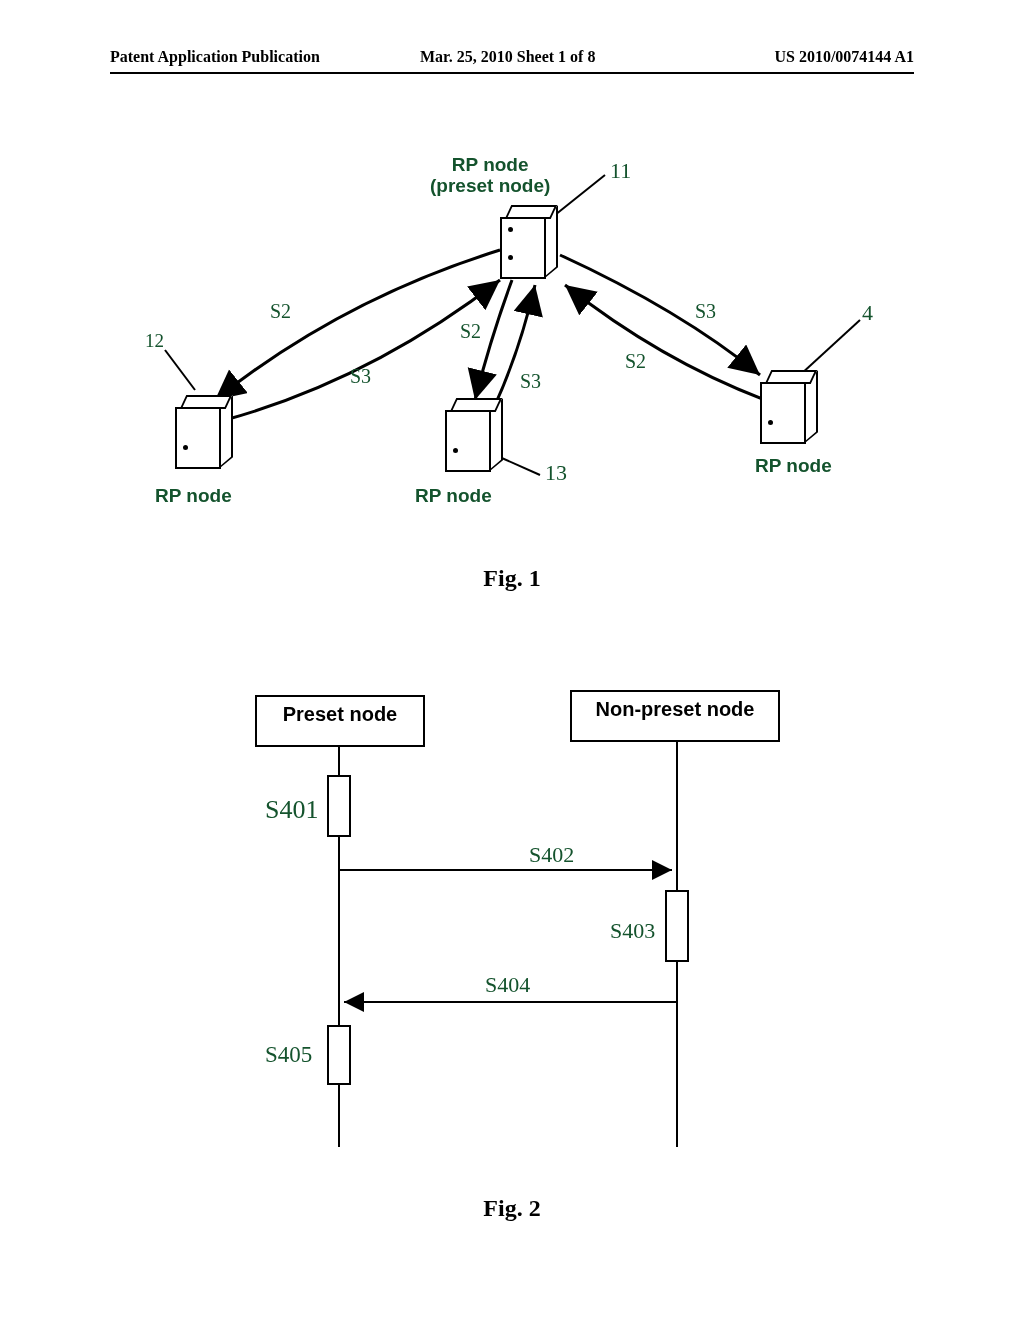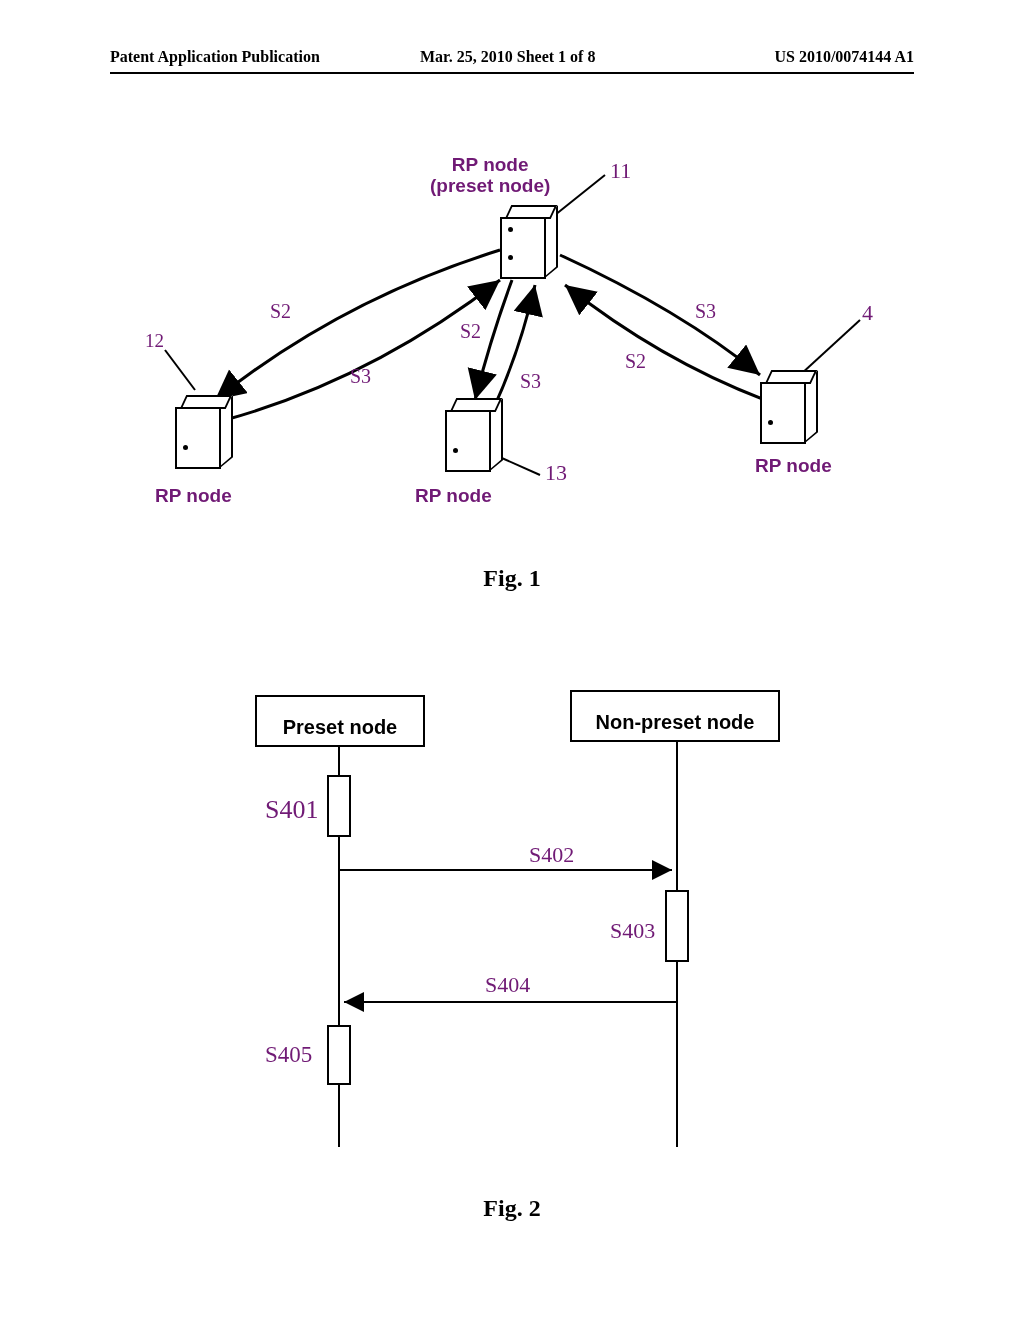--- a/index.html
+++ b/index.html
@@ -34,21 +34,21 @@
   .canvas {
     position: absolute;
     top: 0; left: 0;
     width: 1024px; height: 1320px;
   }
 
   .label {
     position: absolute;
     font-family: Arial, sans-serif;
     font-weight: bold;
-    color: #701a75;
+    color: #14532d;
   }
   .tnr { font-family: "Times New Roman", serif; }
   .figcap {
     position: absolute;
     font-family: "Times New Roman", serif;
     font-weight: bold;
     font-size: 24px;
     left: 50%;
     transform: translateX(-50%);
   }
@@ -90,21 +90,21 @@
 
   
   .seqbox {
     position: absolute;
     border: 2px solid #000;
     background: #fff;
     font-family: Arial, sans-serif;
     font-weight: bold;
     font-size: 20px;
     display: flex;
-    align-items: flex-end;
+    align-items: flex-start;
     justify-content: center;
     padding: 6px 18px;
   }
   .act {
     position: absolute;
     border: 2px solid #000;
     background: #fff;
     width: 24px;
   }
   .lifeline {

